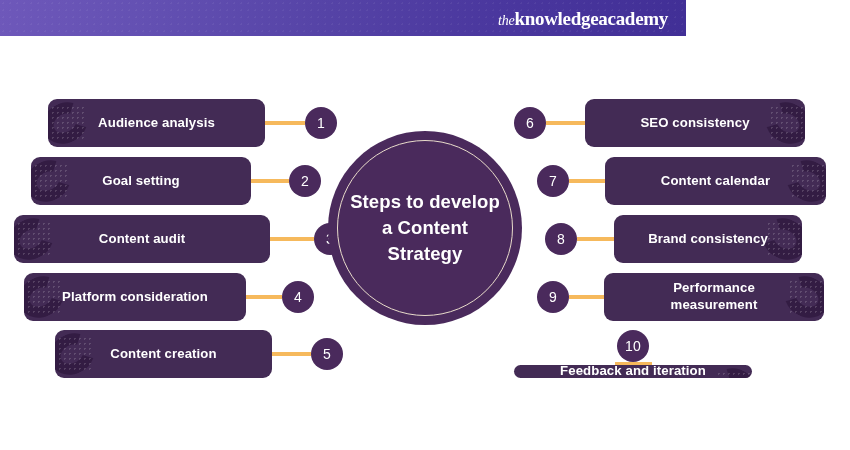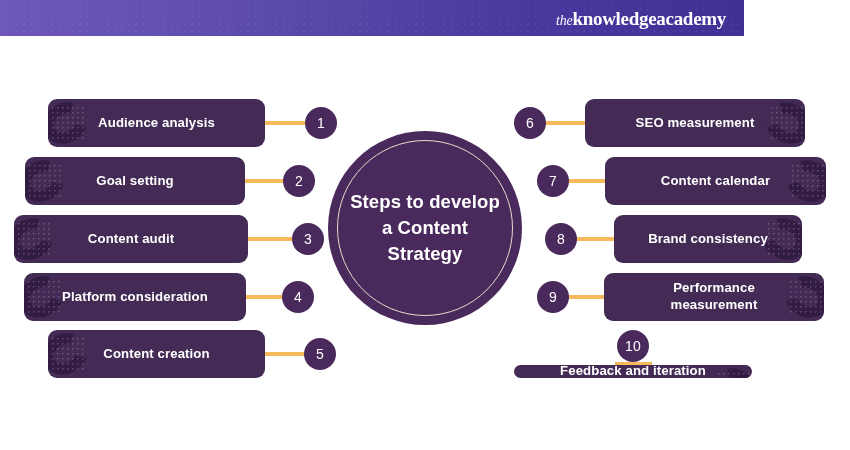--- a/index.html
+++ b/index.html
@@ -17,21 +17,21 @@
     position: relative;
     width: 850px;
     height: 450px;
     background: #ffffff;
   }
 
   
   .header {
     position: absolute;
     left: 0; top: 0;
-    width: 744px;
+    width: 686px;
     height: 36px;
     background: linear-gradient(100deg, #6E58BA 0%, #6350B2 22%, #5543A6 48%, #4A379E 72%, #412F96 100%);
     overflow: hidden;
   }
   .header::after {
     content: "";
     position: absolute;
     inset: 0;
     background-image:
       radial-gradient(rgba(255,255,255,0.10) 1px, transparent 1px);
@@ -216,66 +216,66 @@
     <div class="box box-left" style="width:217px;">
       <span class="box-arc"></span>
       <span class="box-arc-dots"></span>
       <span class="box-label">Audience analysis</span>
     </div>
     <div class="connector" style="width:40px;"></div>
     <div class="num">1</div>
   </div>
 
   <div class="row row-left" style="left:25px; top:157px;">
-    <div class="box box-left" style="width:220px;">
+    <div class="box box-left" style="width:220px;margin-left:6px;">
       <span class="box-arc"></span>
       <span class="box-arc-dots"></span>
       <span class="box-label">Goal setting</span>
     </div>
     <div class="connector" style="width:38px;"></div>
     <div class="num">2</div>
   </div>
 
   <div class="row row-left" style="left:14px; top:215px;">
-    <div class="box box-left" style="width:234px;">
+    <div class="box box-left" style="width:256px;">
       <span class="box-arc"></span>
       <span class="box-arc-dots"></span>
       <span class="box-label">Content audit</span>
     </div>
     <div class="connector" style="width:44px;"></div>
     <div class="num">3</div>
   </div>
 
   <div class="row row-left" style="left:24px; top:273px;">
     <div class="box box-left" style="width:222px;">
       <span class="box-arc"></span>
       <span class="box-arc-dots"></span>
       <span class="box-label">Platform consideration</span>
     </div>
     <div class="connector" style="width:36px;"></div>
     <div class="num">4</div>
   </div>
 
-  <div class="row row-left" style="left:48px; top:330px;">
+  <div class="row row-left" style="left:55px; top:330px;">
     <div class="box box-left" style="width:217px;">
       <span class="box-arc"></span>
       <span class="box-arc-dots"></span>
       <span class="box-label">Content creation</span>
     </div>
     <div class="connector" style="width:39px;"></div>
     <div class="num">5</div>
   </div>
 
   <div class="row row-right" style="left:514px; top:99px;">
     <div class="num">6</div>
     <div class="connector" style="width:39px;"></div>
     <div class="box box-right" style="width:220px;">
       <span class="box-arc"></span>
       <span class="box-arc-dots"></span>
-      <span class="box-label">SEO measurement</span>
+      <span class="box-label">SEO consistency</span>
     </div>
   </div>
 
   <div class="row row-right" style="left:537px; top:157px;">
     <div class="num">7</div>
     <div class="connector" style="width:36px;"></div>
     <div class="box box-right" style="width:221px;">
       <span class="box-arc"></span>
       <span class="box-arc-dots"></span>
       <span class="box-label">Content calendar</span>

